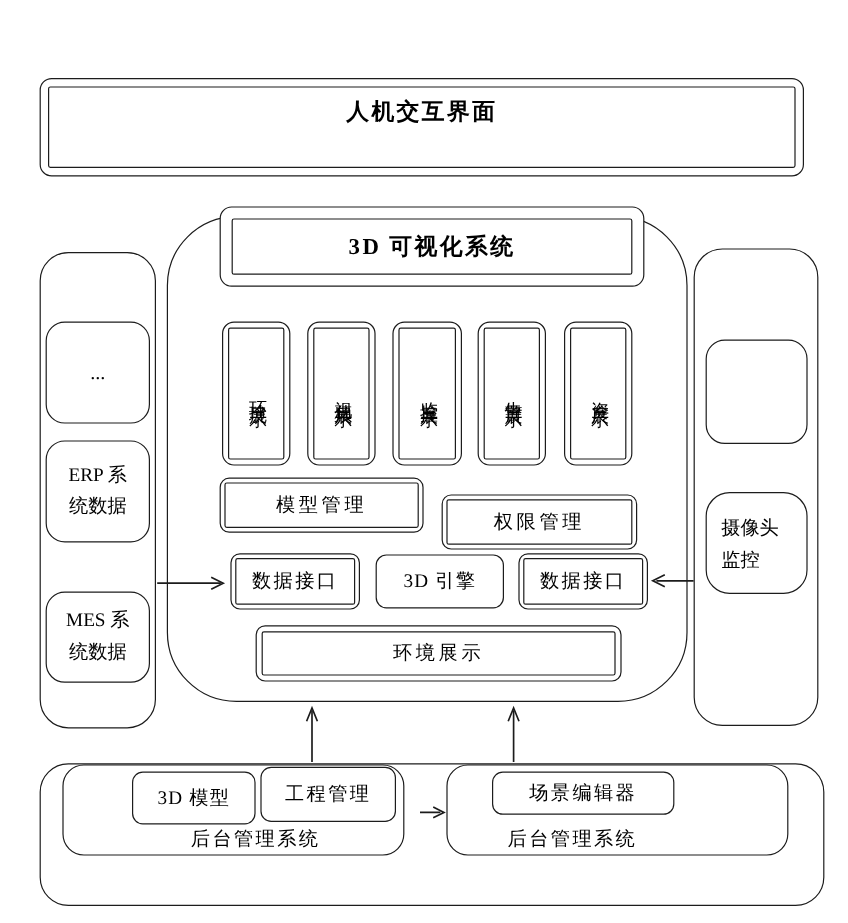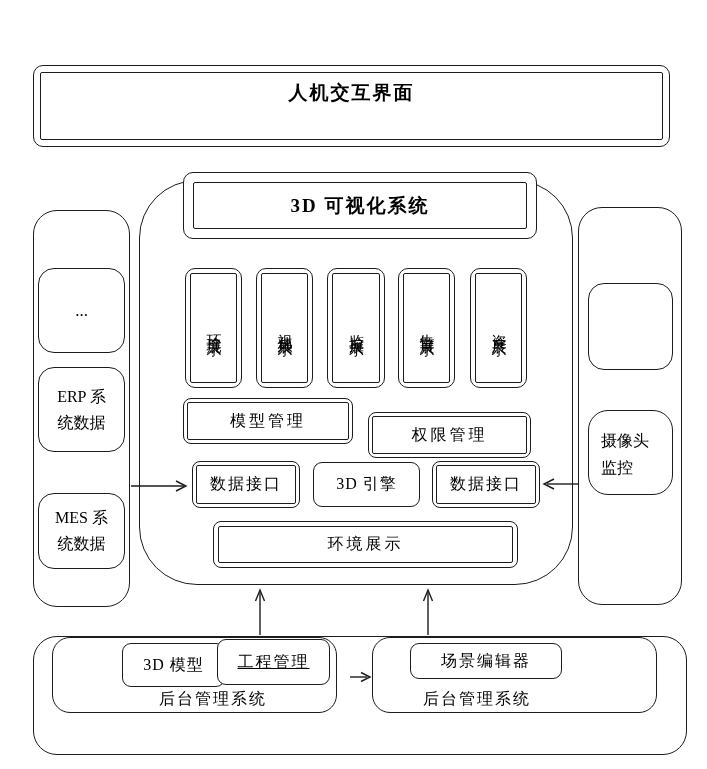--- a/index.html
+++ b/index.html
@@ -133,25 +133,25 @@
   <div class="abs rbox" style="left:588px;top:410px;width:85px;height:85px;border-radius:20px;">
     <div class="two-line-left" style="padding:16px 0 0 12px;">
       <div>摄像头</div>
       <div>监控</div>
     </div>
   </div>
 
   <div class="abs rbox" style="left:33px;top:636px;width:654px;height:119px;border-radius:24px;"></div>
 
   <div class="abs rbox" style="left:52px;top:637px;width:285px;height:76px;border-radius:18px;"></div>
-  <div class="abs rbox center" style="left:110px;top:643px;width:103px;height:44px;border-radius:9px;margin-left:12px;">
+  <div class="abs rbox center" style="left:110px;top:643px;width:103px;height:44px;border-radius:9px;">
     <span class="lbl-tight">3D 模型</span>
   </div>
   <div class="abs rbox center" style="left:217px;top:639px;width:113px;height:46px;border-radius:9px;">
-    <span class="lbl-tight" style="letter-spacing:2px;text-decoration:underline;">工程管理</span>
+    <span class="lbl-tight" style="letter-spacing:2px;">工程管理</span>
   </div>
   <div class="abs center" style="left:148px;top:689px;width:130px;height:20px;">
     <span class="lbl" style="letter-spacing:2px;">后台管理系统</span>
   </div>
 
   <div class="abs rbox" style="left:372px;top:637px;width:285px;height:76px;border-radius:18px;"></div>
   <div class="abs rbox center" style="left:410px;top:643px;width:152px;height:36px;border-radius:9px;">
     <span class="lbl" style="letter-spacing:2px;">场景编辑器</span>
   </div>
   <div class="abs center" style="left:412px;top:689px;width:130px;height:20px;">

